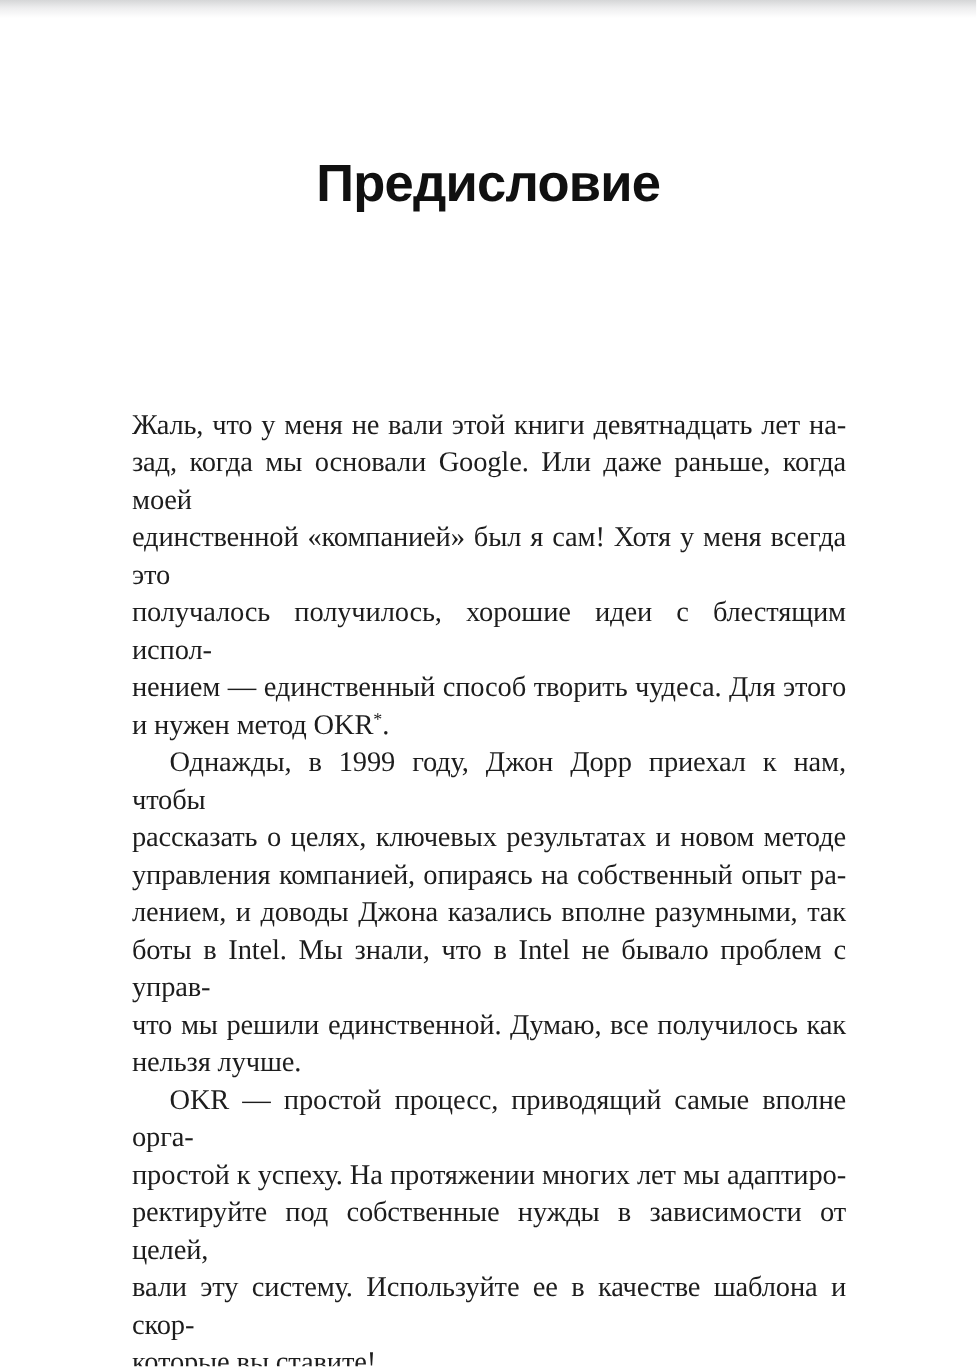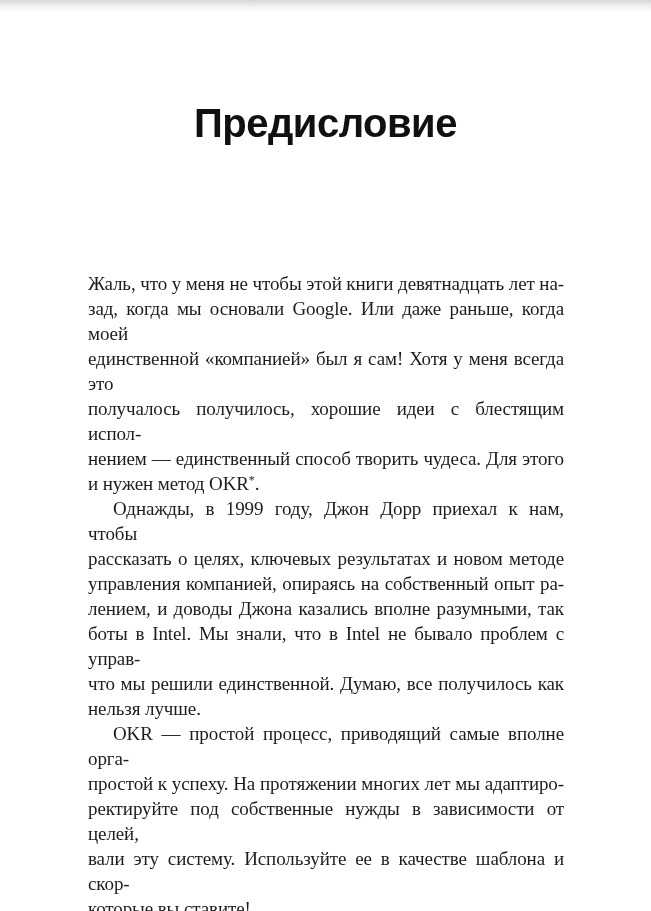--- a/index.html
+++ b/index.html
@@ -24,21 +24,21 @@
     top: 0; left: 0; right: 0;
     height: 12px;
     background: linear-gradient(to bottom, var(--c-shadow) 0%, #eeeeef 45%, rgba(255,255,255,0) 100%);
   }
   .title {
     margin: 0;
     padding-top: 100px;
     text-align: center;
     font-family: "Liberation Sans", "DejaVu Sans", sans-serif;
     font-weight: 700;
-    font-size: 40px;
+    font-size: 35px;
     line-height: 46px;
     letter-spacing: -0.5px;
     color: var(--c-title);
   }
   .body-text {
     margin: 125px 0 0 88px;
     width: 476px;
     font-size: 19px;
     line-height: 25px;
     letter-spacing: -0.1px;
@@ -56,21 +56,21 @@
     vertical-align: 6px;
   }
 </style>
 </head>
 <body>
 
 <div class="page">
   <div class="top-shadow"></div>
   <h1 class="title">Предисловие</h1>
   <div class="body-text" id="body-text">
-      <div class="text-line">Жаль, что у меня не чтобы этой книги девятнадцать лет на-</div>
+      <div class="text-line">Жаль, что у меня не вали этой книги девятнадцать лет на-</div>
       <div class="text-line">зад, когда мы основали Google. Или даже раньше, когда моей</div>
       <div class="text-line">единственной «компанией» был я сам! Хотя у меня всегда это</div>
       <div class="text-line">получалось получилось, хорошие идеи с блестящим испол-</div>
       <div class="text-line">нением — единственный способ творить чудеса. Для этого</div>
       <div class="text-line para-end">и нужен метод OKR<sup>*</sup>.</div>
       <div class="text-line indented">Однажды, в 1999 году, Джон Дорр приехал к нам, чтобы</div>
       <div class="text-line">рассказать о целях, ключевых результатах и новом методе</div>
       <div class="text-line">управления компанией, опираясь на собственный опыт ра-</div>
       <div class="text-line">лением, и доводы Джона казались вполне разумными, так</div>
       <div class="text-line">боты в Intel. Мы знали, что в Intel не бывало проблем с управ-</div>

